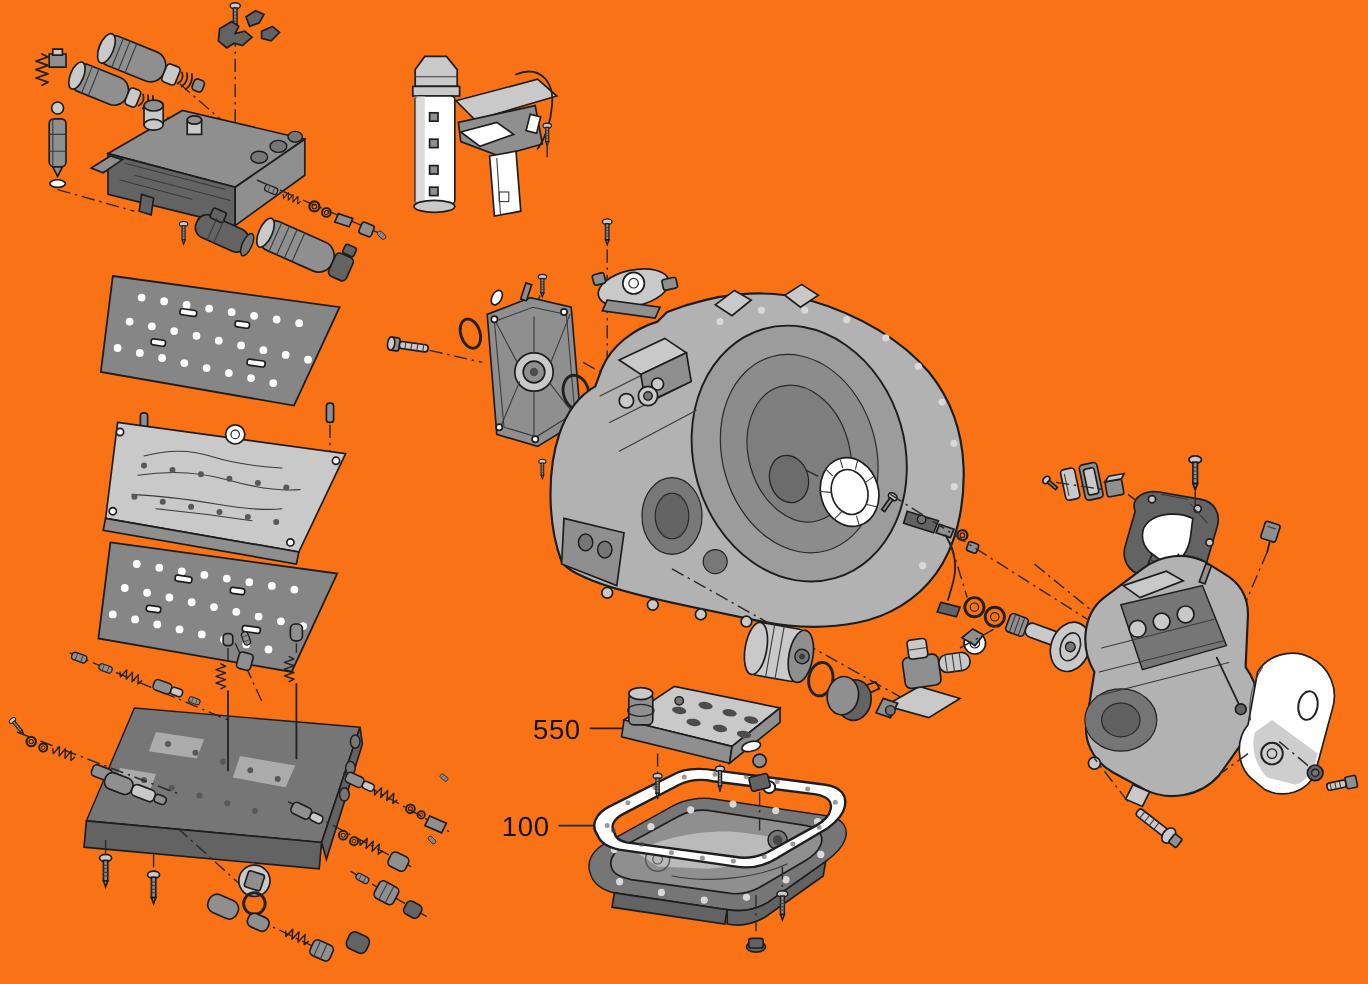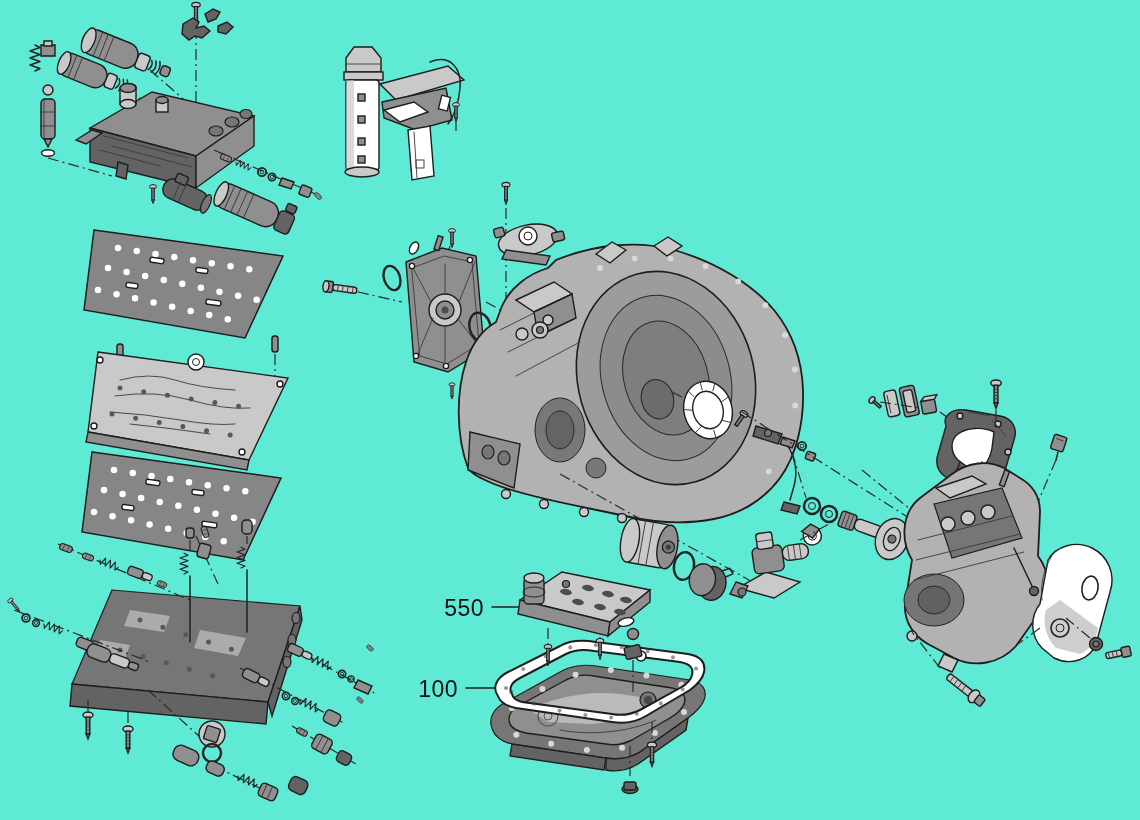--- a/index.html
+++ b/index.html
@@ -1,16 +1,16 @@
 <!DOCTYPE html>
 <html><head>
 <meta charset="utf-8">
 <style>
   html,body{margin:0;padding:0;background:#fff;}
-  .stage{position:relative;width:1140px;height:820px;background:#5eead4;overflow:hidden;
+  .stage{position:relative;width:1140px;height:820px;background:#f97316;overflow:hidden;
          font-family:"Liberation Sans", sans-serif;}
   svg{display:block}
   .ln {fill:none;stroke:#222;stroke-width:1.5;stroke-linecap:round;stroke-linejoin:round}
   .tl {fill:none;stroke:#3a3a3a;stroke-width:.9;stroke-linecap:round}
   .fd {fill:#636363;stroke:#1d1d1d;stroke-width:1.4}
   .fm {fill:#8f8f8f;stroke:#1d1d1d;stroke-width:1.4}
   .fx {fill:#767676;stroke:#1d1d1d;stroke-width:1.2}
   .fl {fill:#c9c9c9;stroke:#1d1d1d;stroke-width:1.4}
   .fw {fill:#ffffff;stroke:#1d1d1d;stroke-width:1.4}
   .fg {fill:#868686;stroke:#1d1d1d;stroke-width:1.5}

